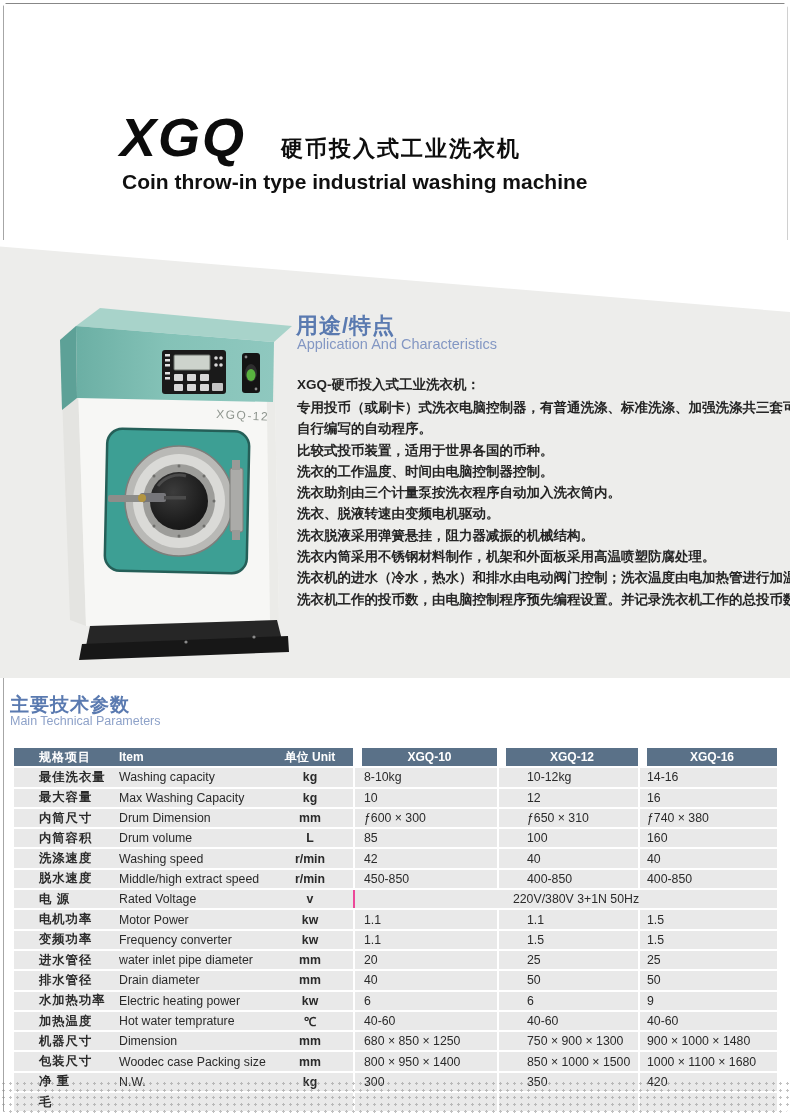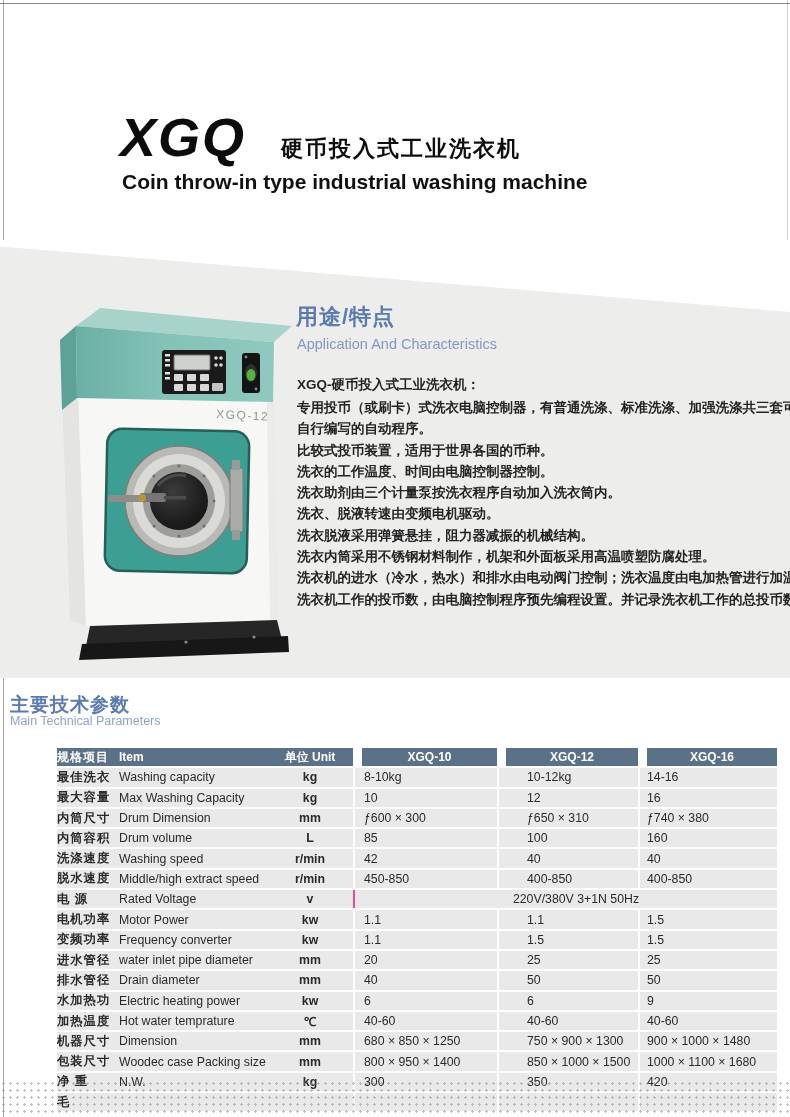--- a/index.html
+++ b/index.html
@@ -1,19 +1,19 @@
 <!DOCTYPE html>
 <html><head>
 <meta charset="utf-8">
 <style>
   html,body{margin:0;padding:0;background:#ffffff;}
   .page{
     position:relative;width:790px;height:1117px;margin:0 auto;
     background:#ffffff;overflow:hidden;
-    font-family:"Liberation Sans", sans-serif;color:#222;
+    font-family:"Liberation Sans", sans-serif;color:#222;border-radius:15px;
   }
   
   .edge-top{position:absolute;left:0;top:3px;width:790px;height:1px;background:#5f5f5f;opacity:.75;}
   .edge-left{position:absolute;left:3px;top:0;width:1px;height:1117px;background:#6a6a6a;opacity:.6;}
   .edge-right{position:absolute;left:787px;top:0;width:1px;height:400px;background:#8a8a8a;opacity:.4;}
 
   
   .brand{
     position:absolute;left:120px;top:106px;
     font-size:54px;font-weight:900;font-style:italic;letter-spacing:2px;color:#0c0c0c;
@@ -22,21 +22,21 @@
   .title-en{position:absolute;left:122px;top:170px;font-size:21px;font-weight:600;color:#101010;letter-spacing:0px;}
 
   
   .panel{position:absolute;left:0;top:240px;width:790px;height:438px;background:#ededeb;}
   .panel-wedge{
     position:absolute;left:0;top:0;width:790px;height:72px;background:#ffffff;
     clip-path:polygon(0 0,100% 0,100% 100%,0 9%);
   }
 
   
-  .app-head-zh{position:absolute;left:296px;top:302px;font-size:22px;font-weight:600;color:#5a7ab0;letter-spacing:1px;}
+  .app-head-zh{position:absolute;left:296px;top:311px;font-size:22px;font-weight:600;color:#5a7ab0;letter-spacing:1px;}
   .app-head-en{position:absolute;left:297px;top:336px;font-size:14.5px;font-weight:500;color:#8397c3;}
   .app-intro{position:absolute;left:297px;top:376px;width:480px;font-size:13.5px;font-weight:600;color:#242424;}
   .app-features{position:absolute;left:297px;top:397px;width:482px;}
   .feat-line{font-size:13.5px;font-weight:600;color:#242424;line-height:21.3px;white-space:nowrap;}
 
   
   .machine{position:absolute;left:46px;top:290px;width:252px;height:390px;}
 
   
   .spec-head-zh{position:absolute;left:10px;top:684px;font-size:19px;font-weight:600;color:#5a7ab0;letter-spacing:1px;margin-top:8px;}
@@ -45,21 +45,21 @@
   .spec-table{position:absolute;left:14px;top:748px;width:763px;}
   .trow{
     display:grid;grid-template-columns:96px 157px 86px 144px 141px 139px;
     height:18.3px;margin-bottom:2px;
   }
   .thead .cell{background:#5a7188;color:#ffffff;font-weight:700;font-size:12px;}
   .cell{
     background:#e9e9e9;font-size:12.3px;color:#2a2a2a;
     display:flex;align-items:center;overflow:hidden;white-space:nowrap;
   }
-  .c1{padding-left:0;font-weight:700;letter-spacing:1px;margin-left:43px;}
+  .c1{padding-left:25px;font-weight:700;letter-spacing:1px;}
   .c2{padding-left:9px;}
   .c3{justify-content:center;font-weight:bold;}
   .c4{padding-left:9px;border-left:2px solid #fff;}
   .c5{padding-left:28px;border-left:2px solid #fff;}
   .c6{padding-left:7px;border-left:2px solid #fff;}
   .thead .c4,.thead .c5,.thead .c6{justify-content:center;padding-left:0;margin-left:7px;}
   .cspan{grid-column:4/7;justify-content:center;border-left:2px solid #ec4899;padding-left:20px;}
 
   
   .dots{

